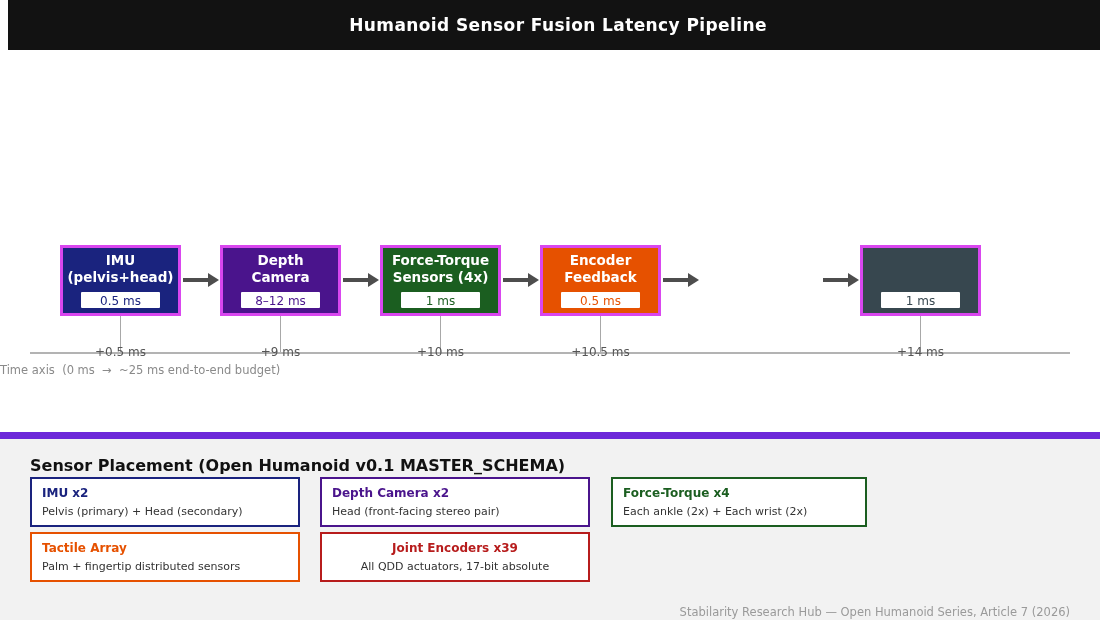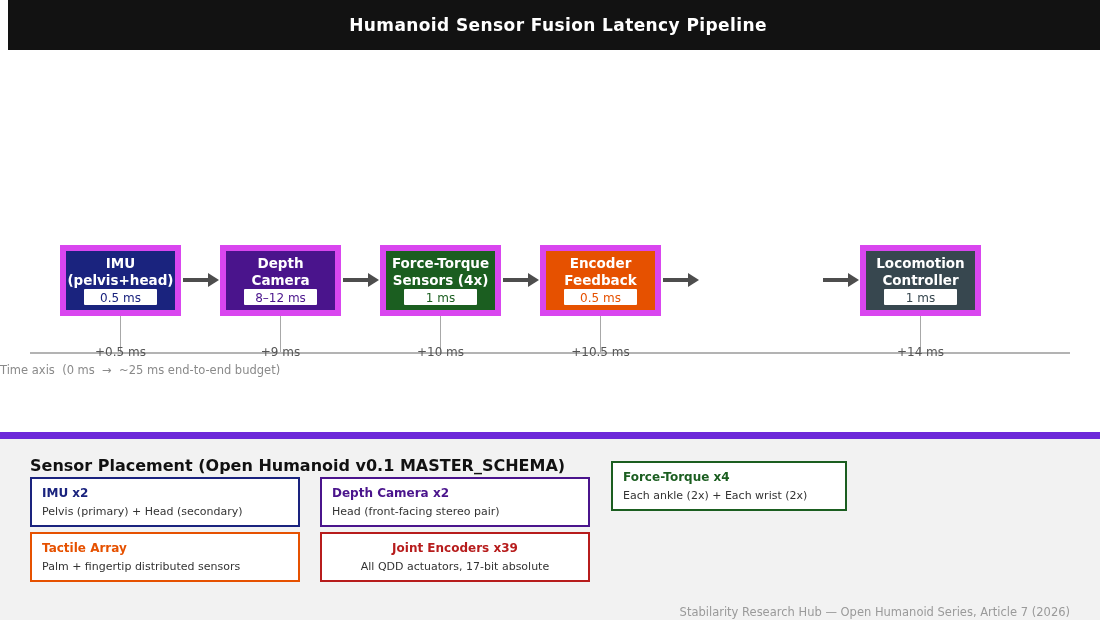--- a/index.html
+++ b/index.html
@@ -35,21 +35,21 @@
   .diagram { position: absolute; left: 0; top: 50px; width: 1100px; height: 382px; }
 
   .stage { position: absolute; top: 195px; width: 121px; }
   .s0 { left: 60px; } .s1 { left: 220px; } .s2 { left: 380px; }
   .s3 { left: 540px; } .s4 { left: 700px; } .s5 { left: 860px; }
 
   .stage-box {
     position: relative;
     box-sizing: border-box;
     width: 121px; height: 71px;
-    border: 6px solid #d946ef;
+    border: 3px solid #d946ef;
     text-align: center;
   }
   .stage-title {
     color: #ffffff;
     font-weight: bold;
     font-size: 13.5px;
     line-height: 17px;
     padding-top: 4px;
     white-space: pre-line;
   }
@@ -131,21 +131,21 @@
   .card {
     position: absolute;
     box-sizing: border-box;
     height: 50px;
     background: #ffffff;
     border: 2px solid #000;
     padding: 6px 10px 0 10px;
   }
   .card-0 { left: 30px;  top: 38px; width: 270px; }
   .card-1 { left: 320px; top: 38px; width: 270px; }
-  .card-2 { left: 611px; top: 22px; width: 236px; }
+  .card-2 { left: 611px; top: 38px; width: 256px; }
   .card-3 { left: 30px;  top: 93px; width: 270px; }
   .card-4 { left: 320px; top: 93px; width: 270px; }
   .card-title { font-size: 12px; font-weight: bold; line-height: 17px; }
   .card-detail { font-size: 11px; color: #333333; margin-top: 3px; }
 
   .footer-credit {
     position: absolute;
     right: 30px; top: 166px;
     font-size: 11.5px;
     color: #9a9a9a;
@@ -198,22 +198,20 @@
 Feedback</div>
         <div class="latency-pill" style="color: rgb(230, 81, 0);">0.5 ms</div>
       </div>
       <div class="tick-line"></div>
       <div class="tick-label">+10.5 ms</div>
     </div>
 
 
     <div class="stage s5">
       <div class="stage-box" style="background-color: rgb(55, 71, 79);">
-        <div class="stage-title">Locomotion
-Controller</div>
         <div class="latency-pill" style="color: rgb(55, 71, 79);">1 ms</div>
       </div>
       <div class="tick-line"></div>
       <div class="tick-label">+14 ms</div>
     </div>
 
     <div class="arrow a0">
         <span class="arrow-line"></span>
         <span class="arrow-head"></span>
       </div>

